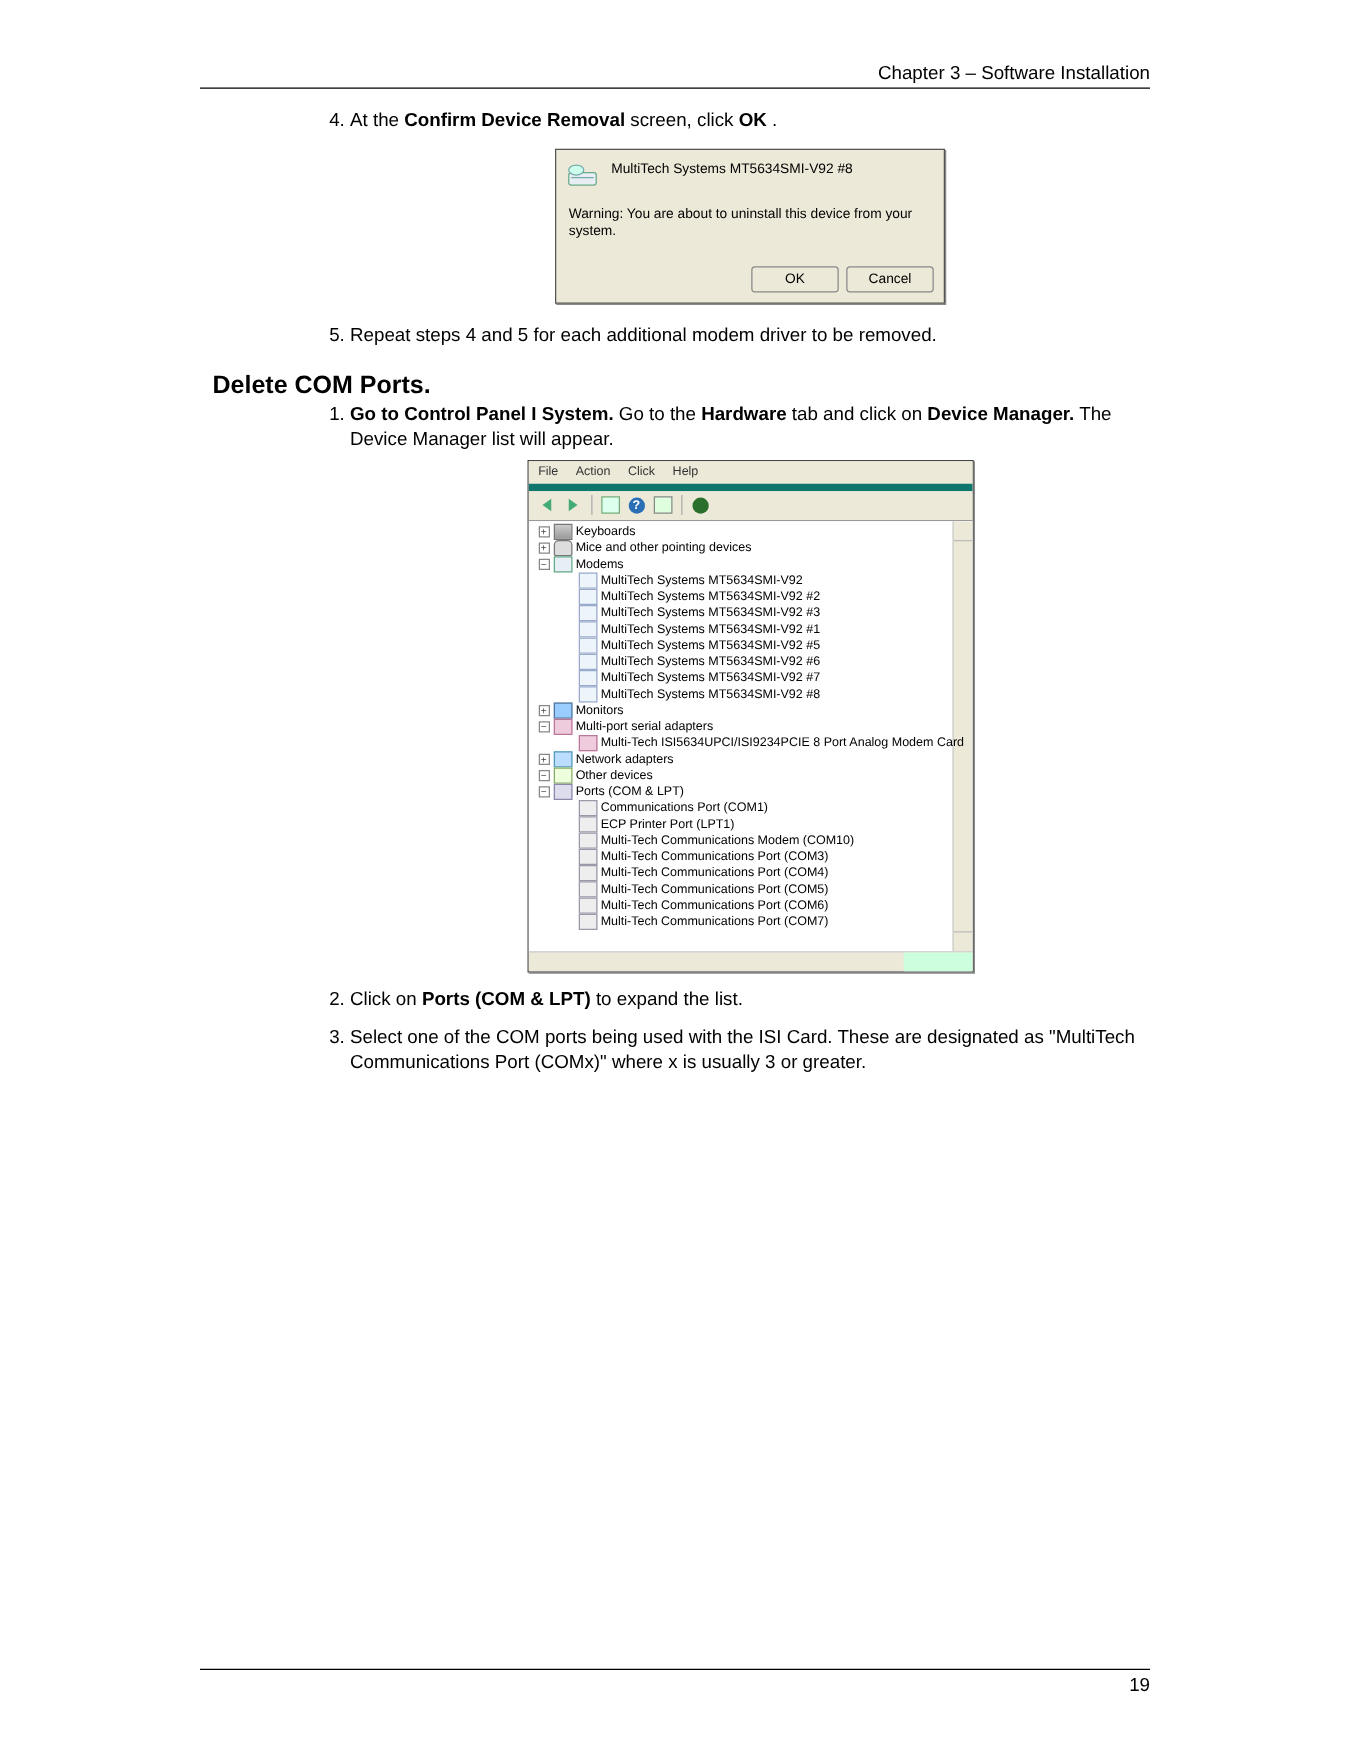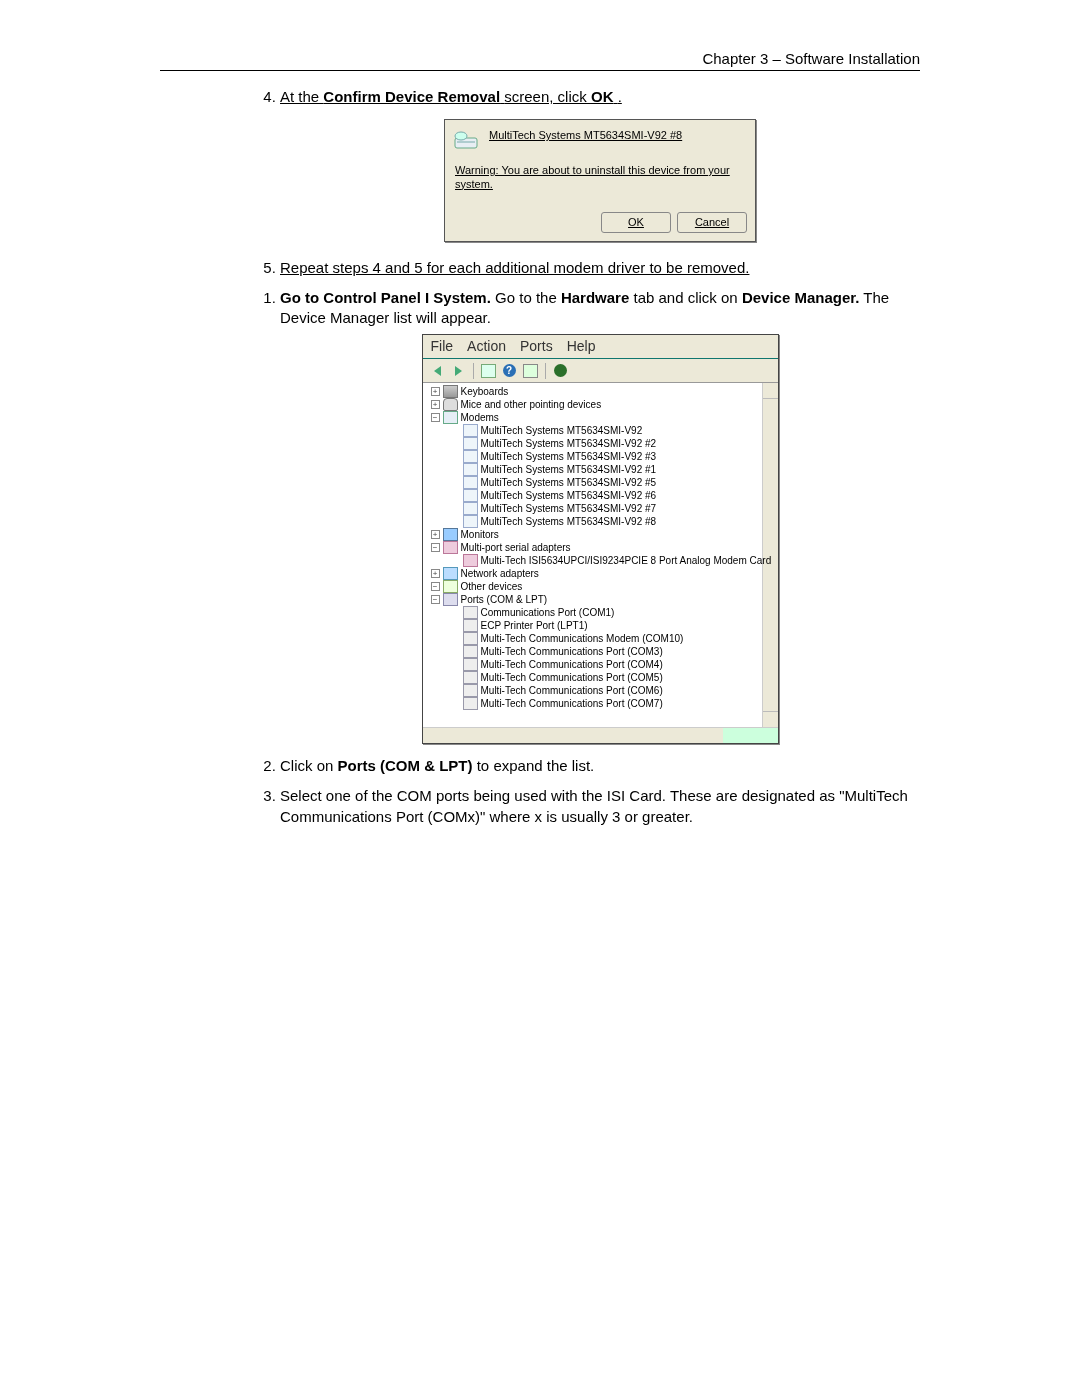--- a/index.html
+++ b/index.html
@@ -38,21 +38,20 @@
     font-size: 15px;
     margin-top: 4px;
   }
   ol.top {
     margin: 0;
     padding: 0 0 0 120px;
   }
   ol.top > li {
     margin: 16px 0 10px 0;
     line-height: 1.35;
-    text-decoration: underline;
   }
   .section-title {
     font-size: 20px;
     font-weight: bold;
     margin: 18px 0 2px 10px;
   }
   ol.second {
     margin: 0;
     padding: 0 0 0 120px;
   }
@@ -125,22 +124,22 @@
     font-family: Tahoma, Arial, sans-serif;
     font-size: 10px;
     box-shadow: 1px 1px 0 #888;
   }
   .dmwin .menubar {
     background: #ece9d8;
     display: flex;
     gap: 14px;
     padding: 2px 8px;
     color: #333;
-    font-size: 14px;
-    border-bottom: 1px solid #0f766e;
+    font-size: 10px;
+    border-bottom: 6px solid #0f766e;
   }
   .dmwin .toolbar {
     background: #ece9d8;
     display: flex;
     align-items: center;
     gap: 4px;
     padding: 3px 6px;
     border-bottom: 1px solid #999;
   }
   .tb-btn {
@@ -257,37 +256,38 @@
         <div class="dlg-buttons">
           <button>OK</button>
           <button>Cancel</button>
         </div>
       </div>
     </li>
 
     <li>Repeat steps 4 and 5 for each additional modem driver to be removed.</li>
   </ol>
 
+  <div class="section-title">Delete COM Ports.</div>
 
   <ol class="second" start="1">
     <li>
       <span class="bold">Go to </span>
       <span class="bold">Control Panel I System.</span>
       <span> Go to the </span>
       <span class="bold">Hardware</span>
       <span> tab and click on </span>
       <span class="bold">Device Manager.</span>
       <span> The Device Manager list will appear.</span>
 
       
       <div class="dmwin">
         <div class="menubar">
           <span>File</span>
           <span>Action</span>
-          <span>Ports</span>
+          <span>Click</span>
           <span>Help</span>
         </div>
         <div class="toolbar">
           <span class="tb-btn">
               <span class="tb-arrow-l"></span>
             </span>
           <span class="tb-btn">
               <span class="tb-arrow-r"></span>
             </span>
           <span class="tb-sep"></span>
@@ -497,13 +497,17 @@
 
     <li>
       <span>Click on </span>
       <span class="bold">Ports (COM &amp; LPT)</span>
       <span> to expand the list.</span>
     </li>
 
     <li>Select one of the COM ports being used with the ISI Card.  These are designated as "MultiTech Communications Port (COMx)" where x is usually 3 or greater.</li>
   </ol>
 
+  <div class="footer-block">
+    <hr class="footer-rule">
+    <div class="page-number">19</div>
+  </div>
 </div>
 
 </body></html>

